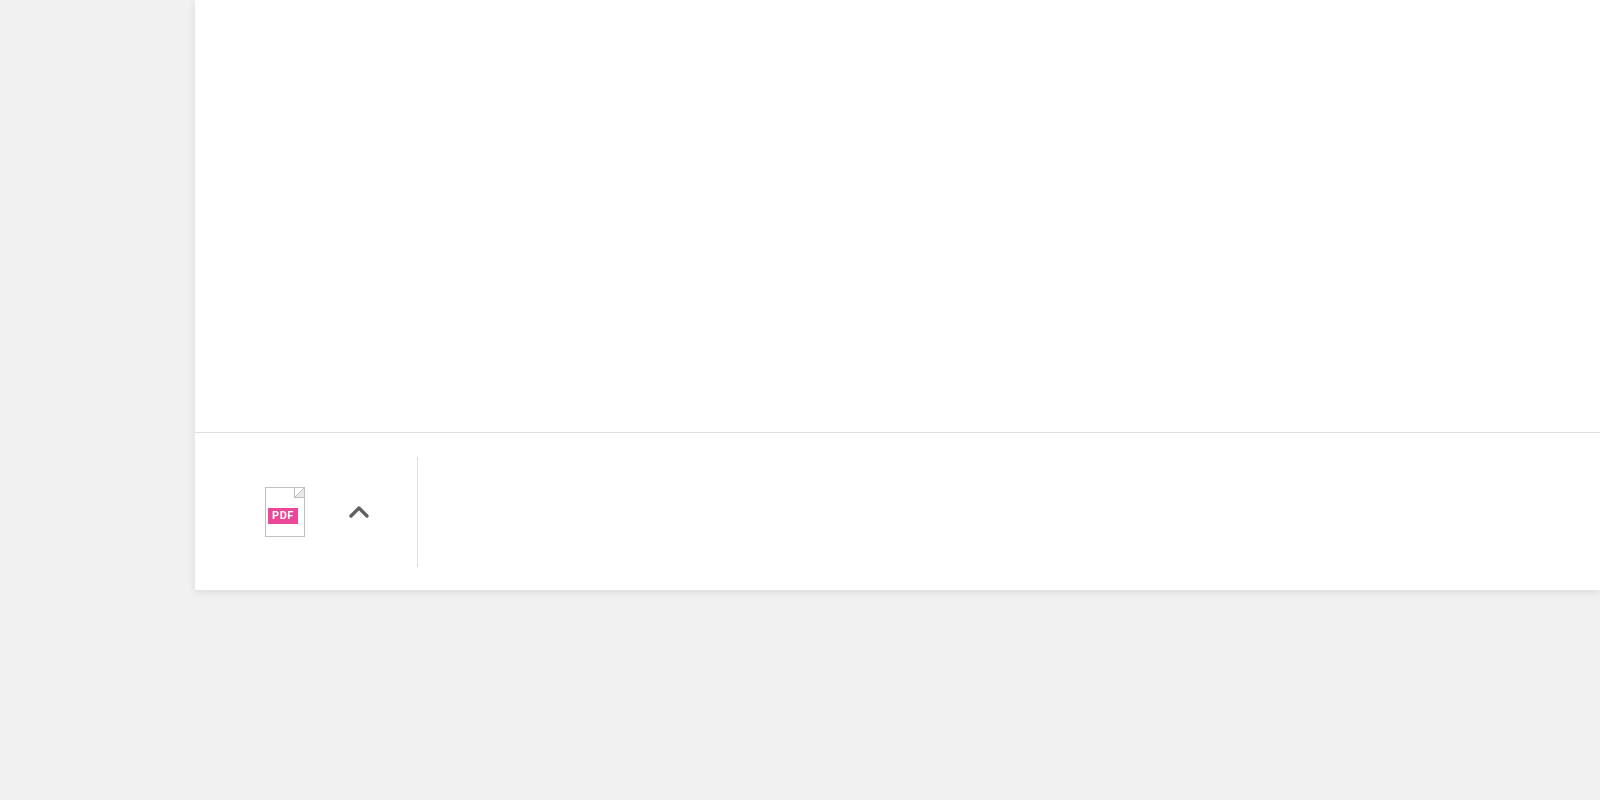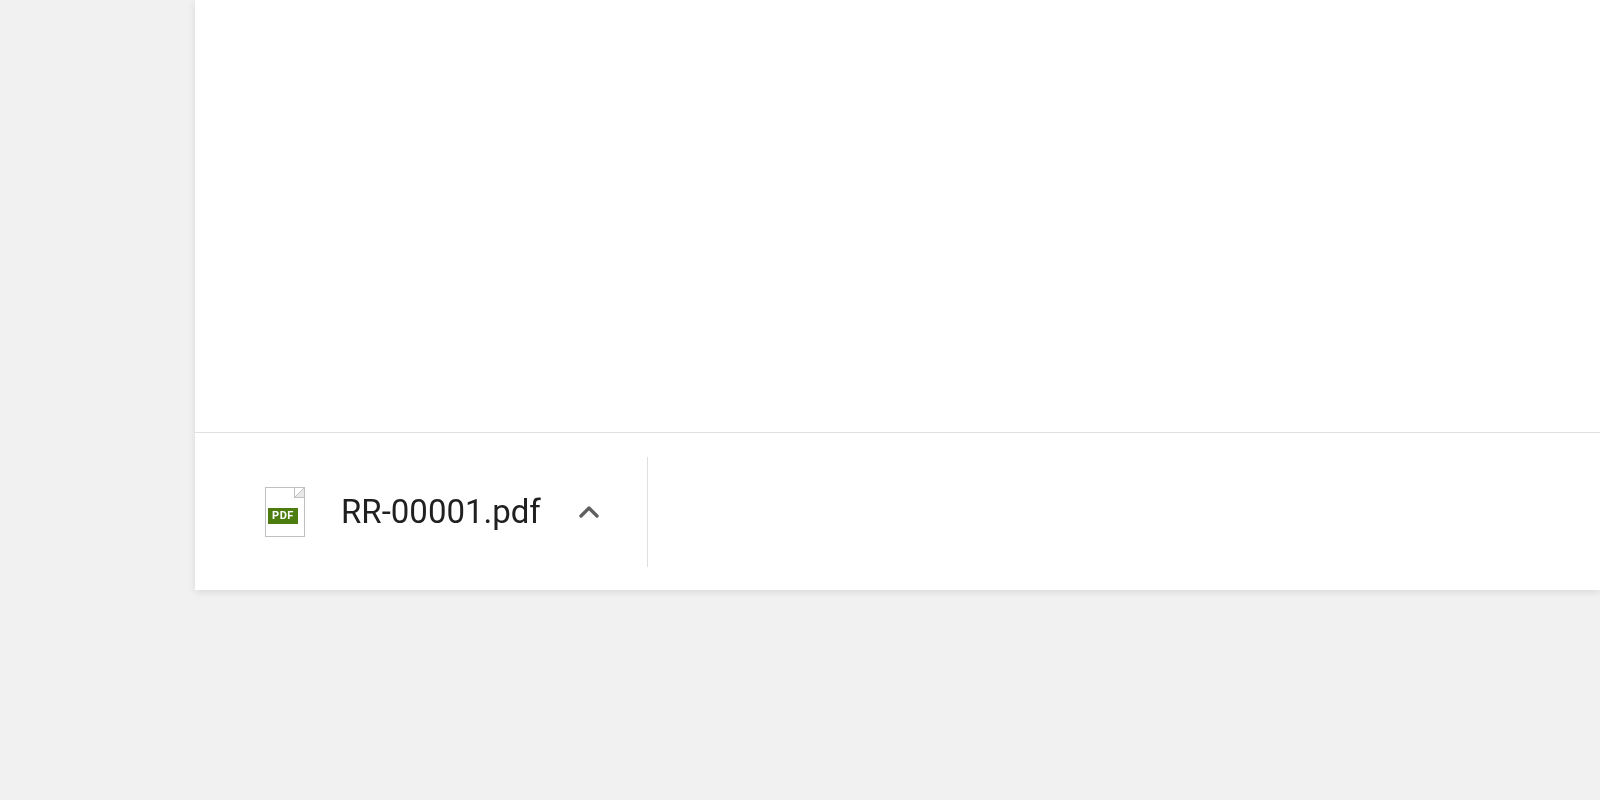--- a/index.html
+++ b/index.html
@@ -70,21 +70,21 @@
       background: linear-gradient(135deg, #ffffff 0%, #ffffff 48%, #c0c0c0 50%, #e8e8e8 52%, #e8e8e8 100%);
       border-left: 1px solid #c0c0c0;
       border-bottom: 1px solid #c0c0c0;
     }
     .pdf-icon-label {
       position: absolute;
       left: 2px;
       top: 20px;
       width: 30px;
       height: 16px;
-      background: #4d7c0f;
+      background: #ec4899;
       color: #ffffff;
       font-size: 11px;
       font-weight: bold;
       text-align: center;
       line-height: 16px;
       letter-spacing: 0.5px;
     }
     .download-filename {
       font-size: 33px;
       color: #202020;
@@ -109,21 +109,20 @@
 <div class="browser-window">
   <div class="content-area"></div>
   <div class="downloads-bar">
     <div class="download-item">
       <div class="pdf-icon">
         <div class="pdf-icon-page">
           <div class="pdf-icon-corner"></div>
           <div class="pdf-icon-label">PDF</div>
         </div>
       </div>
-      <span class="download-filename">RR-00001.pdf</span>
       <div class="chevron-up">
         <svg viewBox="0 0 24 24" fill="none" stroke="#5f5f5f" stroke-width="2.5" stroke-linecap="round" stroke-linejoin="round">
           <polyline points="6 15 12 9 18 15"></polyline>
         </svg>
       </div>
     </div>
   </div>
 </div>
 
 </body></html>

